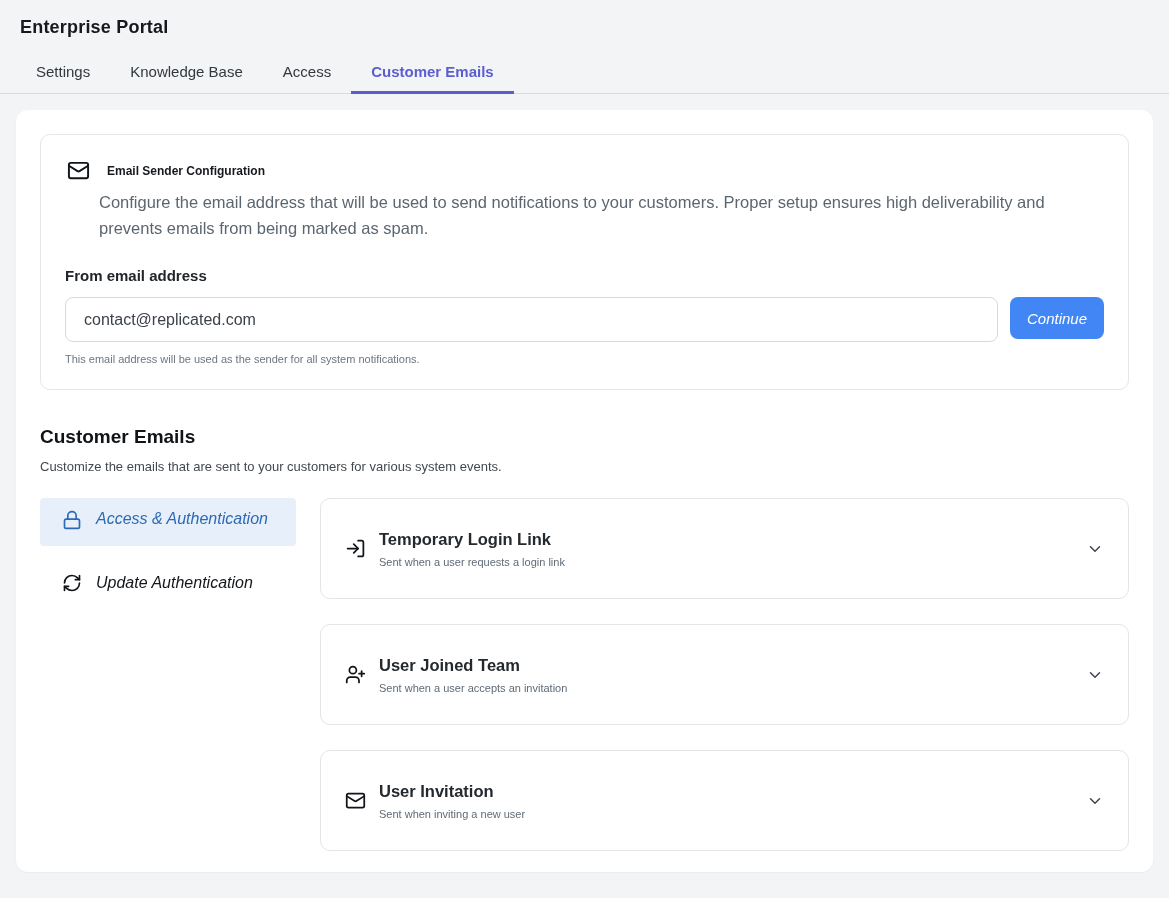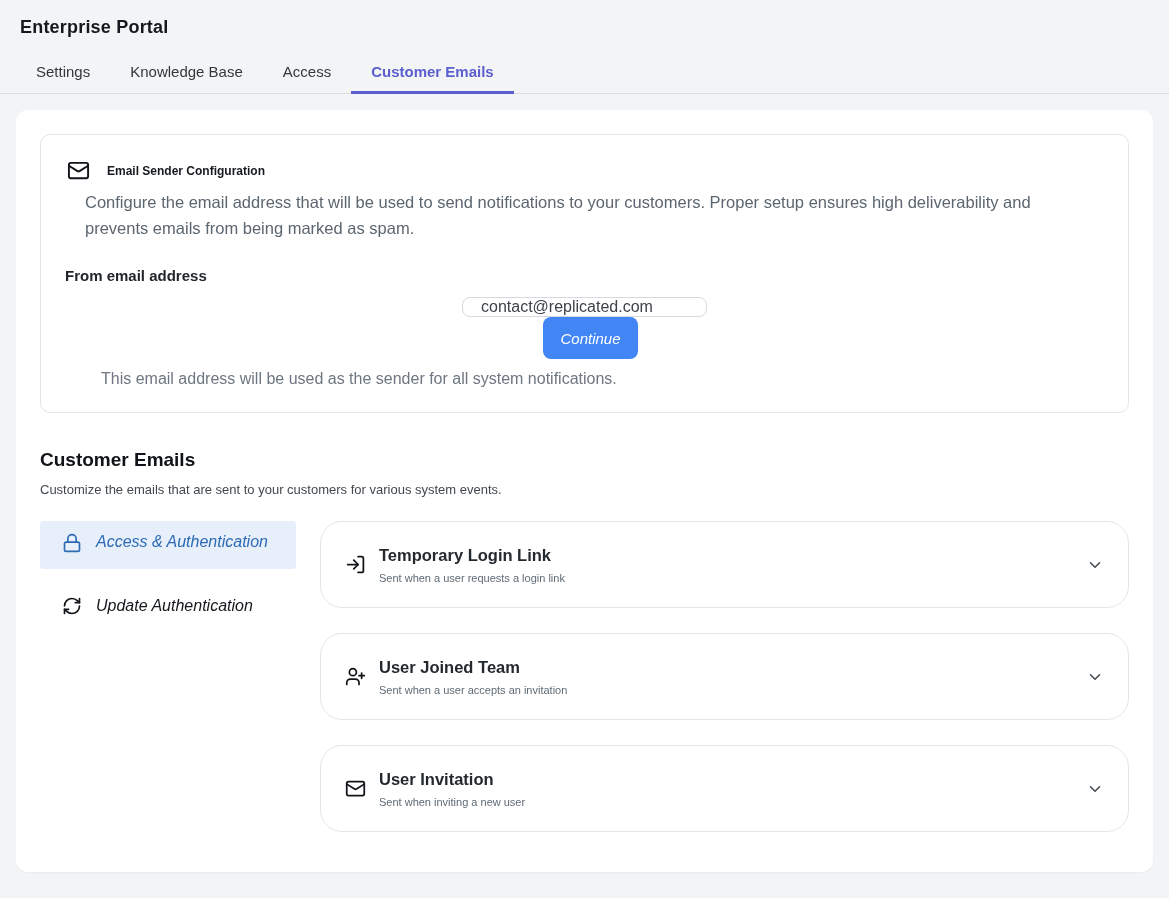--- a/index.html
+++ b/index.html
@@ -54,38 +54,36 @@
     display: flex;
     align-items: center;
   }
   .card-head .icon { margin: 0 17px 0 2px; display: flex; }
   .card-title {
     font-size: 12px;
     font-weight: 700;
     color: #16191d;
   }
   .card-desc {
-    margin-left: 20px;
+    margin-left: 34px;
     margin-top: 8px;
     font-size: 16.5px;
     line-height: 1.55;
     color: #5c6670;
     max-width: 980px;
   }
   .field-label {
     margin-top: 26px;
     font-size: 15px;
     font-weight: 700;
     color: #22262b;
   }
   .input-row {
     display: flex;
-    align-items: center;
     margin-top: 13px;
-    flex-direction: column;
   }
   .email-input {
     flex: 1;
     height: 45px;
     border: 1px solid #d5d8dd;
     border-radius: 8px;
     padding: 0 18px;
     font-size: 16px;
     color: #3c4249;
     font-family: "Liberation Sans", sans-serif;
@@ -100,23 +98,22 @@
     color: #ffffff;
     border: none;
     border-radius: 8px;
     font-size: 15px;
     font-family: "Liberation Sans", sans-serif;
     cursor: pointer;
     font-style: italic;
   }
   .helper-text {
     margin-top: 11px;
-    font-size: 16px;
+    font-size: 11px;
     color: #6d7681;
-    margin-left: 36px;
   }
   .section-title {
     margin-top: 36px;
     font-size: 19px;
     font-weight: 700;
     color: #101317;
   }
   .section-desc {
     margin-top: 11px;
     font-size: 13px;
@@ -149,23 +146,23 @@
   .cat-item.active .cat-label { line-height: 1.55; }
   .cat-item + .cat-item { margin-top: 18px; }
   .email-cards {
     flex: 1;
     display: flex;
     flex-direction: column;
     gap: 25px;
   }
   .email-card {
     border: 1px solid #e3e5e9;
-    border-radius: 22px;
+    border-radius: 10px;
     padding: 14px 24px;
-    height: 87px;
+    height: 101px;
     display: flex;
     align-items: center;
     background: #fff;
     cursor: pointer;
   }
   .email-card .icon { display: flex; margin-right: 13px; flex-shrink: 0; }
   .email-card-text { display: flex; flex-direction: column; gap: 7px; }
   .email-card-title {
     font-size: 16.5px;
     font-weight: 700;

